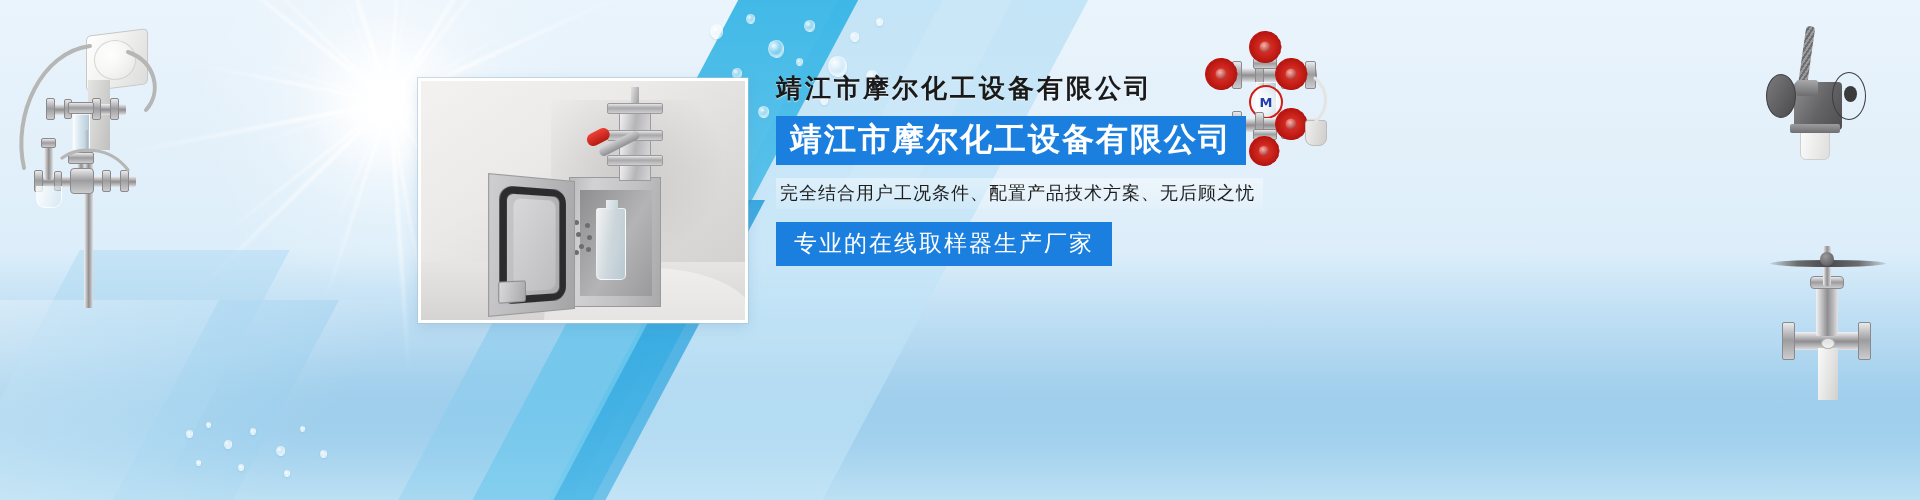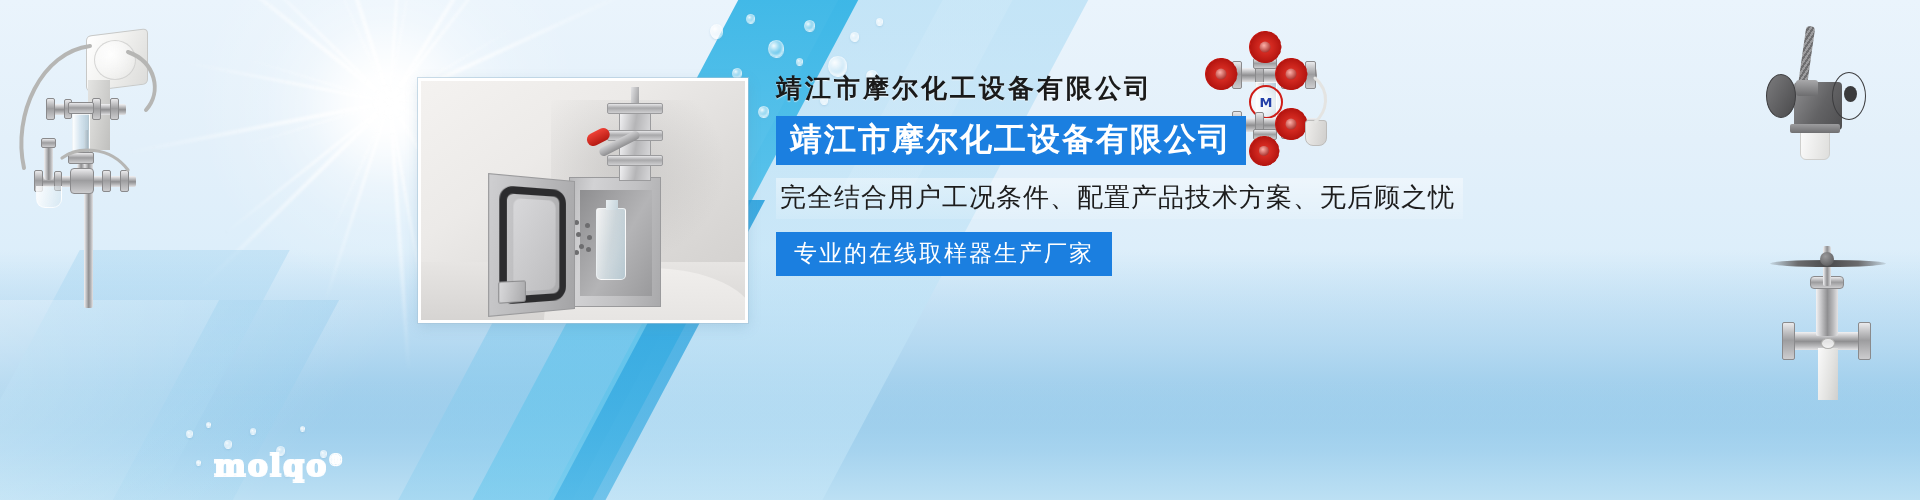--- a/index.html
+++ b/index.html
@@ -245,21 +245,21 @@
     display:inline-block; margin-top:11px;
     background:#1b7fe0;
     color:#ffffff;
     font-size:32px; font-weight:700; letter-spacing:2px;
     padding:5px 14px 7px 14px;
     line-height:1.18;
     white-space:nowrap;
   }
   .t-sub{
     margin-top:13px;
-    font-size:26px; font-weight:400; letter-spacing:1px;
+    font-size:18px; font-weight:400; letter-spacing:1px;
     color:#1d1d1d; line-height:1.3;
     background:linear-gradient(180deg,rgba(255,255,255,.42),rgba(255,255,255,.12));
     display:inline-block; padding:3px 8px 4px 4px;
     white-space:nowrap;
   }
   .t-hl2{
     display:inline-block; margin-top:13px;
     background:#1b7fe0; color:#ffffff;
     font-size:23px; font-weight:400; letter-spacing:2px;
     padding:6px 18px 7px 18px;
@@ -562,17 +562,14 @@
     </div>
   </div>
 
   <div id="textblock">
     <div class="t-company">靖江市摩尔化工设备有限公司</div>
     <div><span class="t-hl1">靖江市摩尔化工设备有限公司</span></div>
     <div><span class="t-sub">完全结合用户工况条件、配置产品技术方案、无后顾之忧</span></div>
     <div><span class="t-hl2">专业的在线取样器生产厂家</span></div>
   </div>
 
-  <div id="logo">
-    <span>molqo</span><sup>®</sup>
-  </div>
 
 </div>
 
 </body></html>

